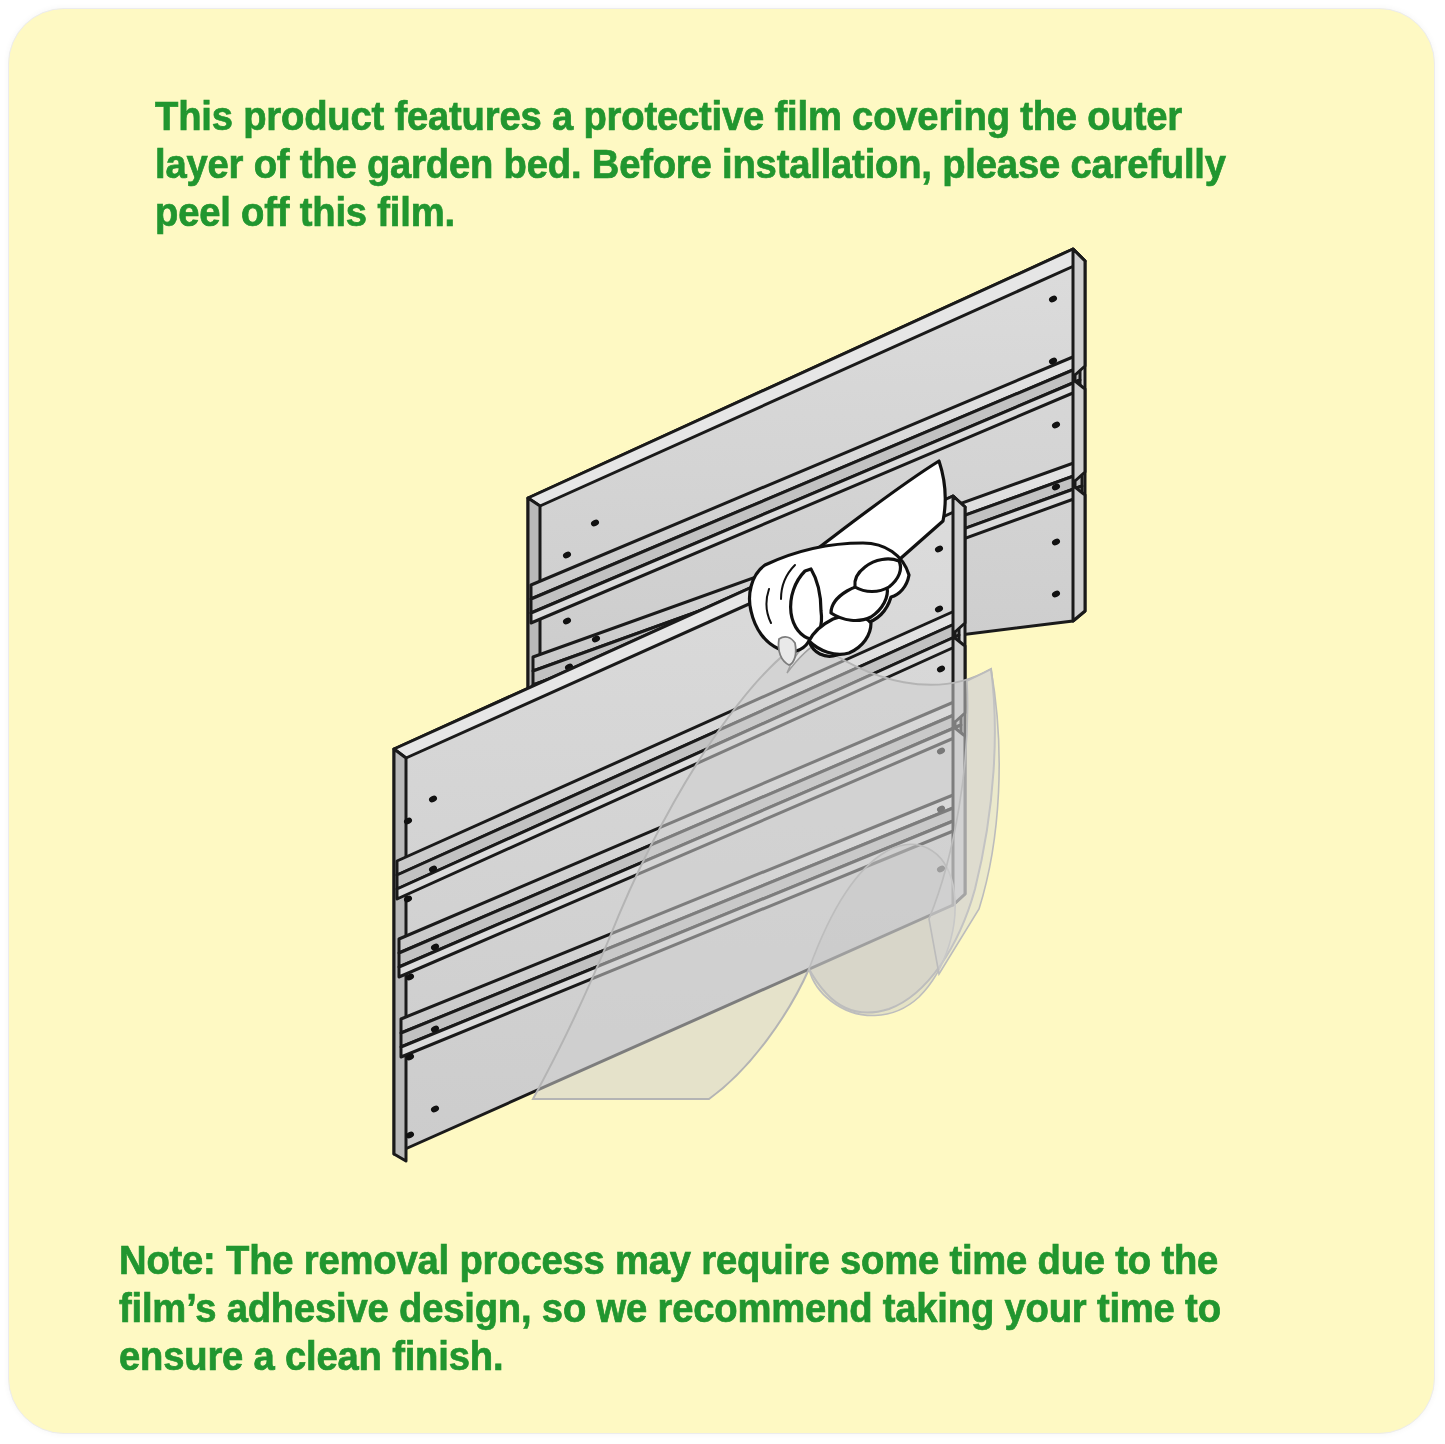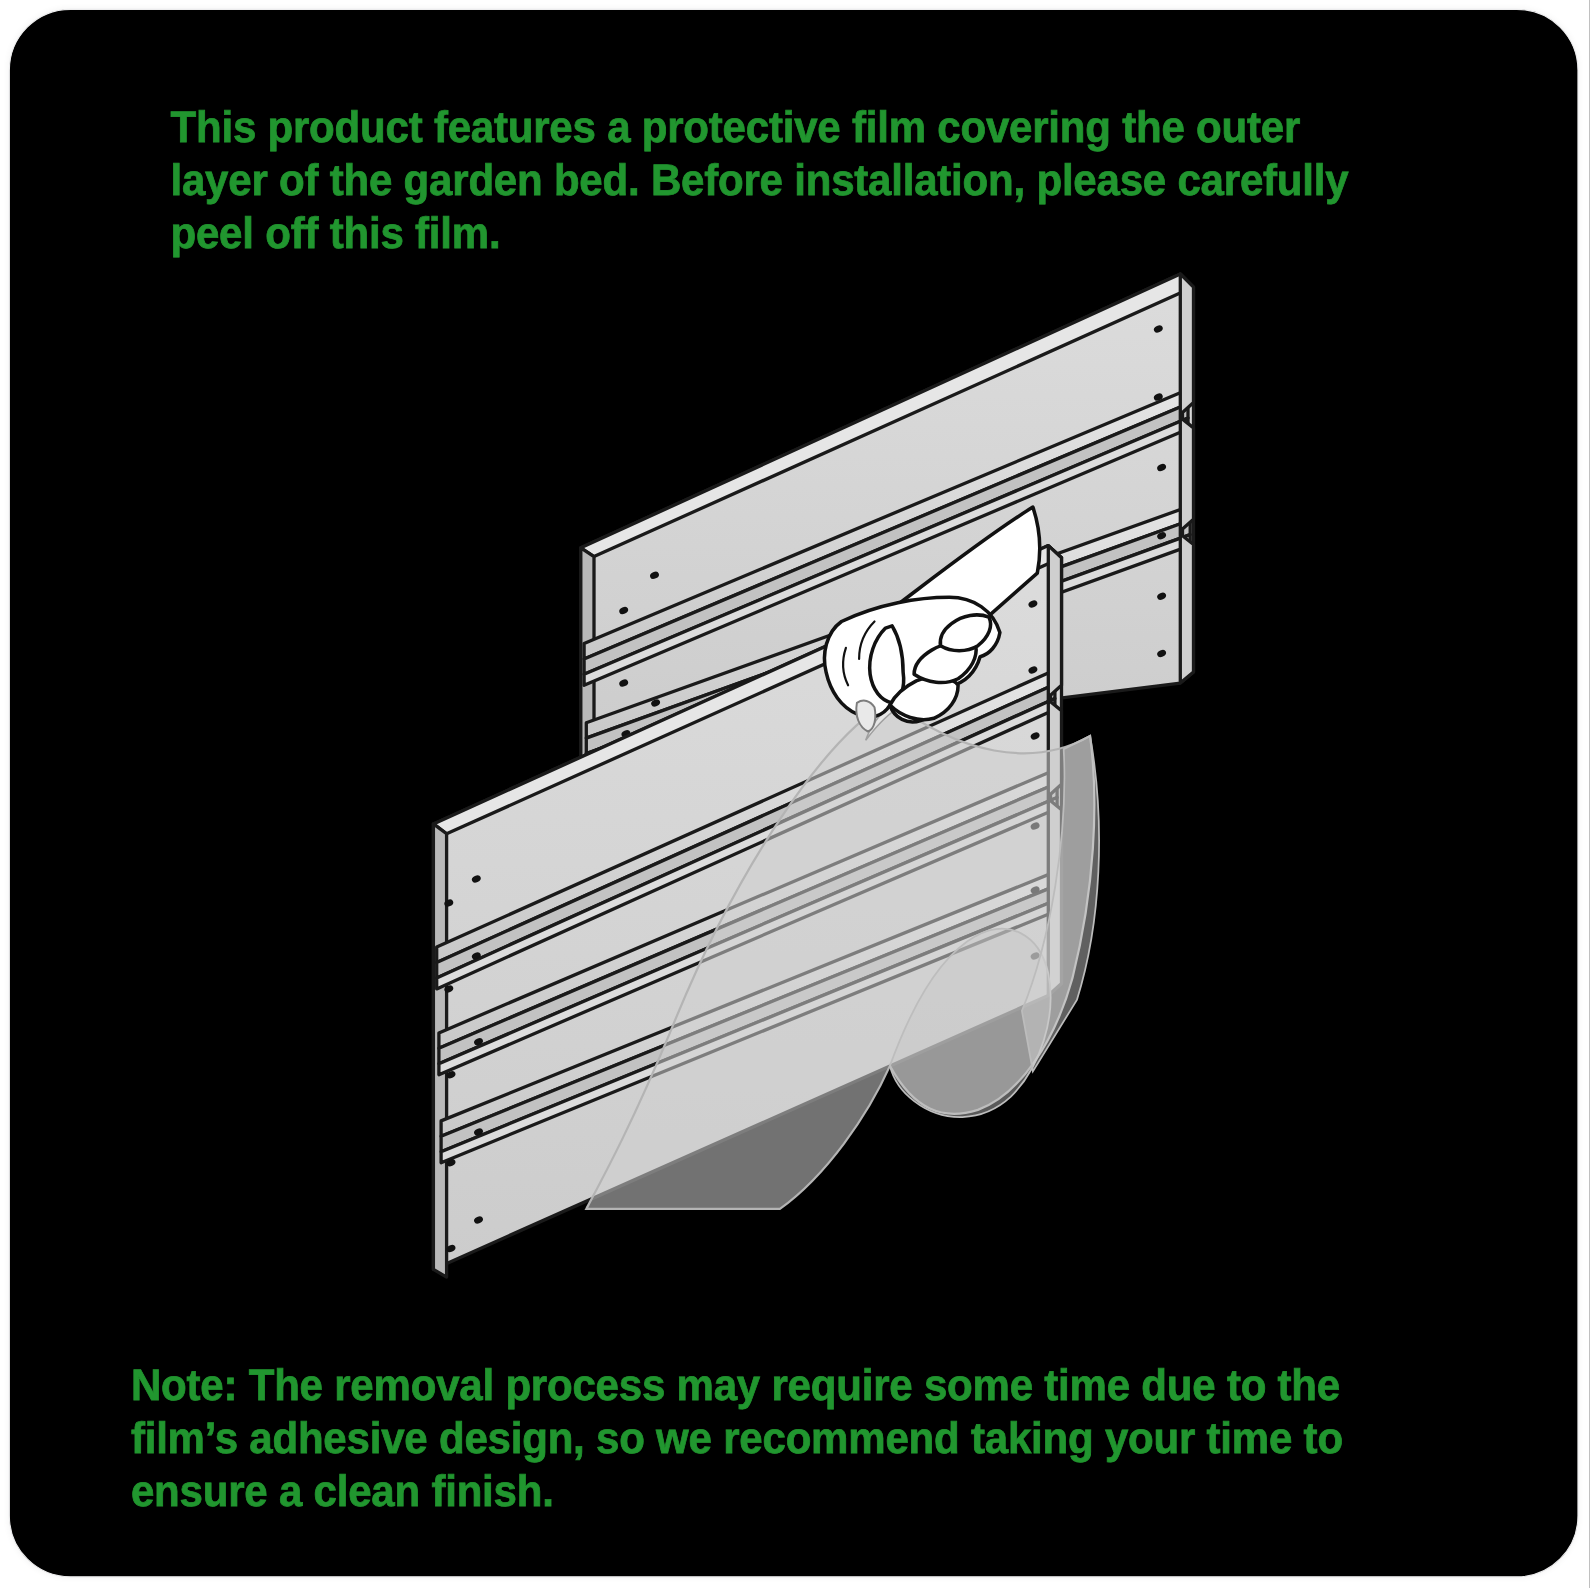--- a/index.html
+++ b/index.html
@@ -14,21 +14,21 @@
     overflow: hidden;
   }
 
   #card {
     position: absolute;
     left: 8px;
     top: 8px;
     width: 1427px;
     height: 1426px;
     box-sizing: border-box;
-    background: #000000;
+    background: #fef9c3;
     border: 1px solid #ececed;
     border-radius: 56px;
     box-shadow: 0 0 6px rgba(0,0,0,0.045);
     overflow: hidden;
   }
 
   .instruction-text {
     position: absolute;
     color: #21962f;
     font-family: "Liberation Sans", sans-serif;

